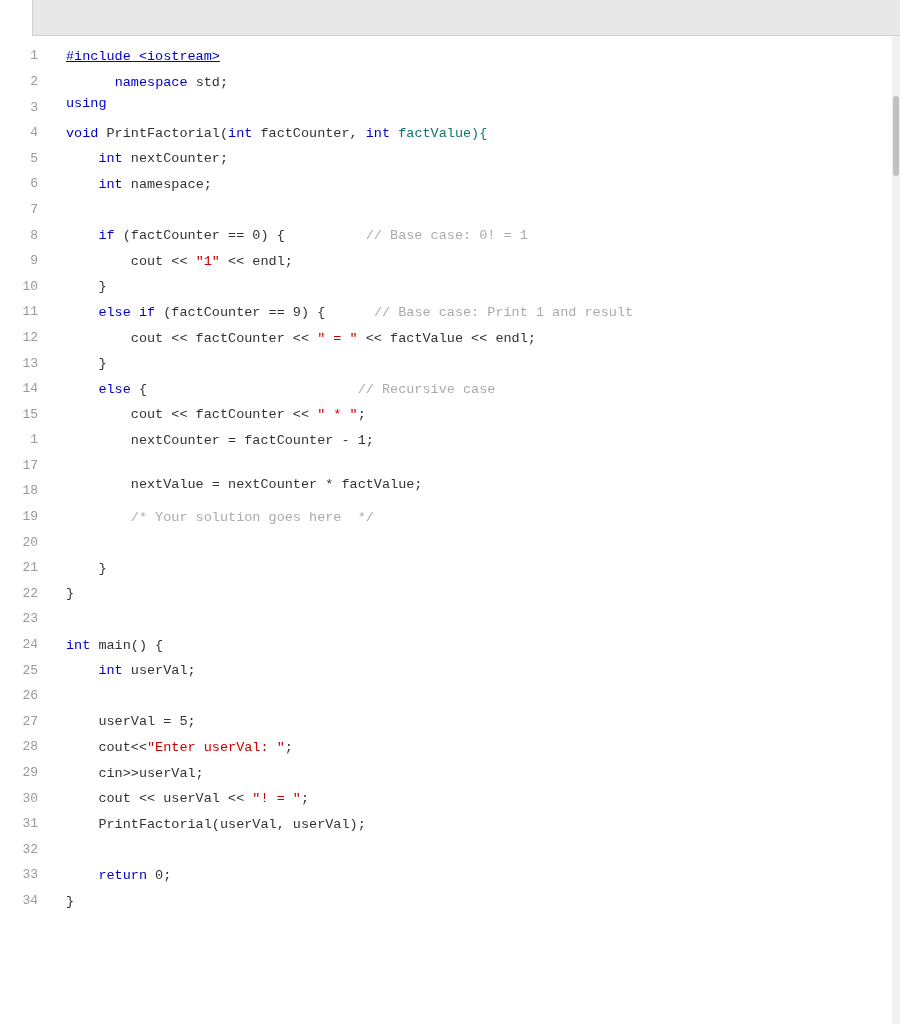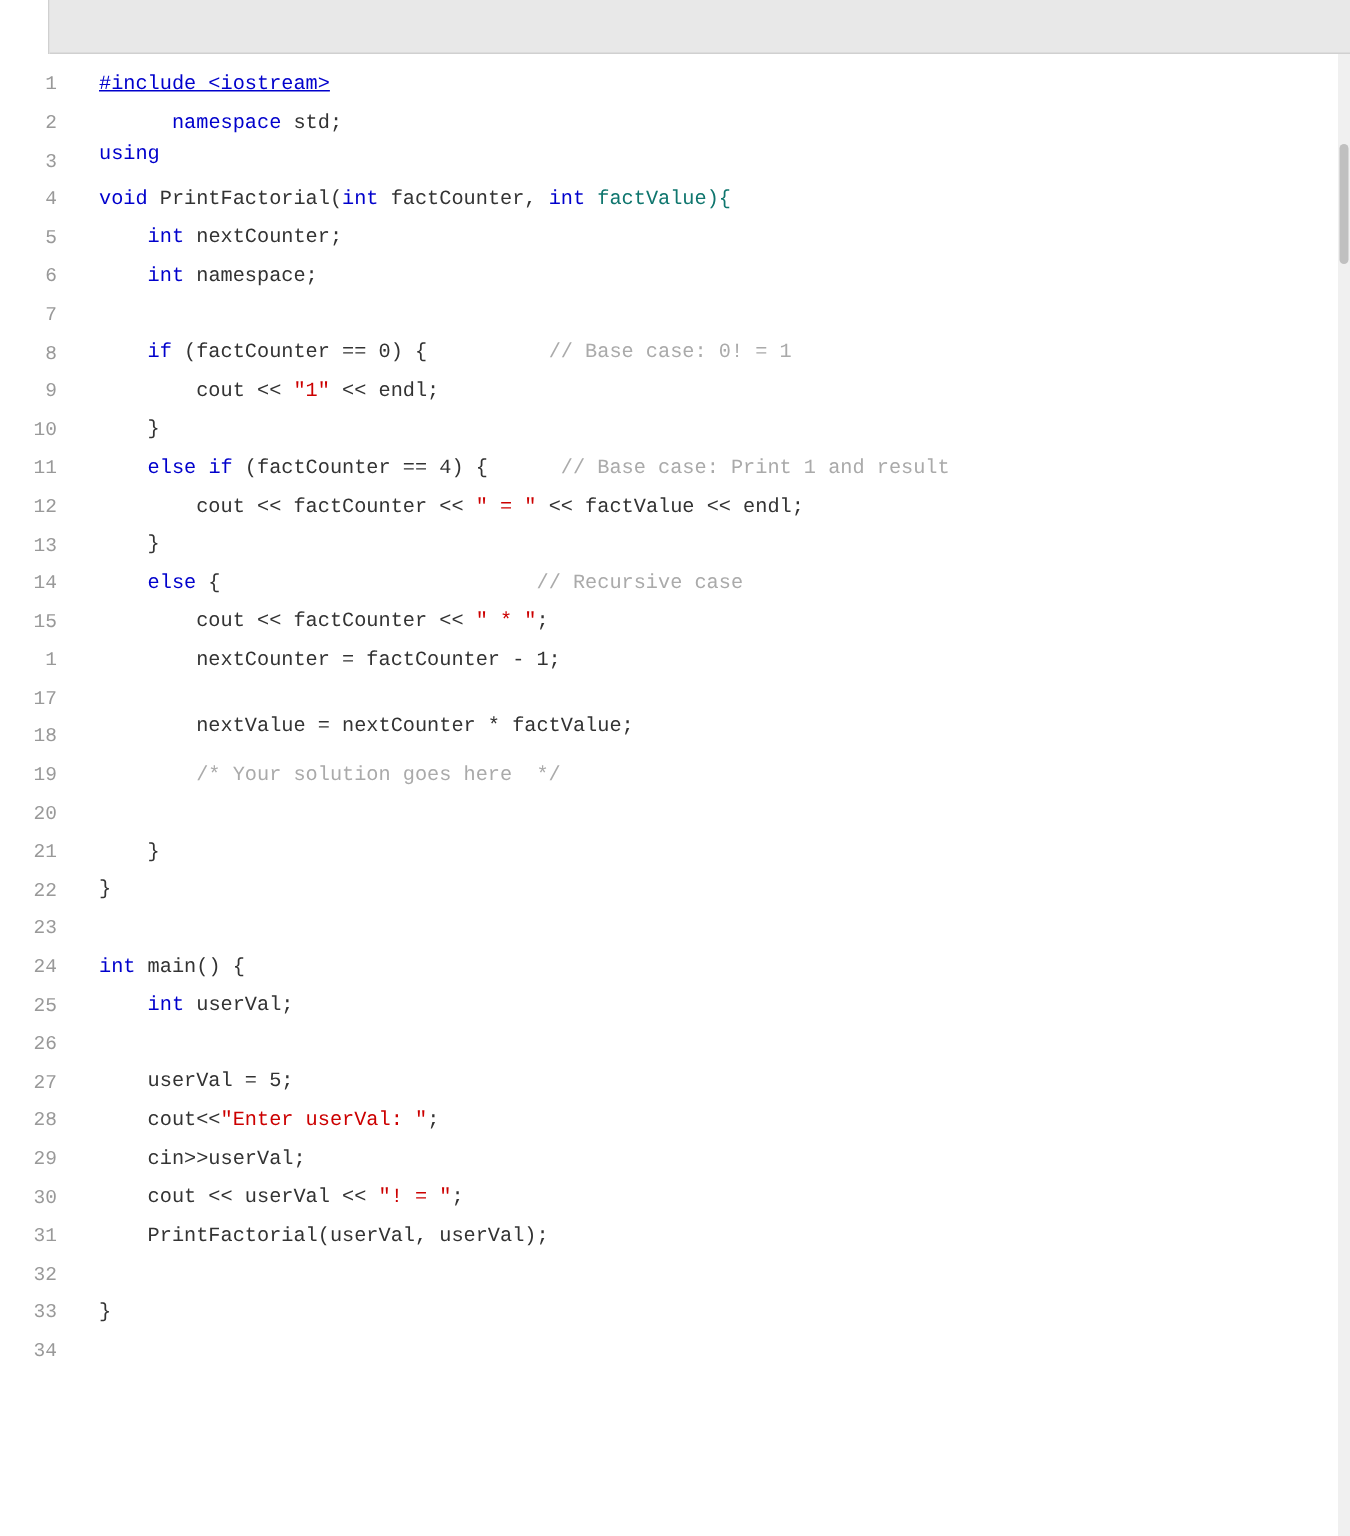--- a/index.html
+++ b/index.html
@@ -176,21 +176,21 @@
         <div class="code-line"><span style="color:#0000cc;text-decoration:underline;">#include &lt;iostream&gt;</span></div>
         <div class="code-line"><span style="color:#0000cc;margin-top:42px;">using</span><span style="color:#333;"> </span><span style="color:#0000cc;">namespace</span><span style="color:#333;"> std;</span></div>
         <div class="code-line">&nbsp;</div>
         <div class="code-line"><span style="color:#0000cc;">void</span><span style="color:#333;"> PrintFactorial(</span><span style="color:#0000cc;">int</span><span style="color:#333;"> factCounter, </span><span style="color:#0000cc;">int</span><span style="color:#0f766e;"> factValue){</span></div>
         <div class="code-line"><span style="color:#333;">    </span><span style="color:#0000cc;">int</span><span style="color:#333;"> nextCounter;</span></div>
         <div class="code-line"><span style="color:#333;">    </span><span style="color:#0000cc;">int</span><span style="color:#333;"> namespace;</span></div>
         <div class="code-line">&nbsp;</div>
         <div class="code-line"><span style="color:#333;">    </span><span style="color:#0000cc;">if</span><span style="color:#333;"> (factCounter == 0) {          </span><span style="color:#aaaaaa;">// Base case: 0! = 1</span></div>
         <div class="code-line"><span style="color:#333;">        cout &lt;&lt; </span><span style="color:#cc0000;">"1"</span><span style="color:#333;text-align:right;"> &lt;&lt; endl;</span></div>
         <div class="code-line"><span style="color: rgb(51, 51, 51);">    }</span></div>
-        <div class="code-line"><span style="color:#333;">    </span><span style="color:#0000cc;">else</span><span style="color:#333;"> </span><span style="color:#0000cc;">if</span><span style="color:#333;"> (factCounter == 4) {      </span><span style="color:#aaaaaa;">// Base case: Print 1 and result</span></div>
+        <div class="code-line"><span style="color:#333;">    </span><span style="color:#0000cc;">else</span><span style="color:#333;"> </span><span style="color:#0000cc;">if</span><span style="color:#333;"> (factCounter == 9) {      </span><span style="color:#aaaaaa;">// Base case: Print 1 and result</span></div>
         <div class="code-line"><span style="color:#333;">        cout &lt;&lt; factCounter &lt;&lt; </span><span style="color:#cc0000;">" = "</span><span style="color:#333;"> &lt;&lt; factValue &lt;&lt; endl;</span></div>
         <div class="code-line"><span style="color: rgb(51, 51, 51);">    }</span></div>
         <div class="code-line"><span style="color:#333;">    </span><span style="color:#0000cc;">else</span><span style="color:#333;"> {                          </span><span style="color:#aaaaaa;">// Recursive case</span></div>
         <div class="code-line"><span style="color:#333;">        cout &lt;&lt; factCounter &lt;&lt; </span><span style="color:#cc0000;">" * "</span><span style="color:#333;">;</span></div>
         <div class="code-line"><span style="color:#333;">        nextCounter = factCounter - 1;</span></div>
         <div class="code-line"><span style="color:#333;margin-top:36px;">        nextValue = nextCounter * factValue;</span></div>
         <div class="code-line">&nbsp;</div>
         <div class="code-line"><span style="color:#aaaaaa;">        /* Your solution goes here  */</span></div>
         <div class="code-line">&nbsp;</div>
         <div class="code-line"><span style="color: rgb(51, 51, 51);">    }</span></div>
@@ -198,20 +198,21 @@
         <div class="code-line">&nbsp;</div>
         <div class="code-line"><span style="color:#0000cc;">int</span><span style="color:#333;"> main() {</span></div>
         <div class="code-line"><span style="color:#333;">    </span><span style="color:#0000cc;">int</span><span style="color:#333;"> userVal;</span></div>
         <div class="code-line">&nbsp;</div>
         <div class="code-line"><span style="color: rgb(51, 51, 51);">    userVal = 5;</span></div>
         <div class="code-line"><span style="color:#333;">    cout&lt;&lt;</span><span style="color:#cc0000;">"Enter userVal: "</span><span style="color:#333;">;</span></div>
         <div class="code-line"><span style="color: rgb(51, 51, 51);">    cin&gt;&gt;userVal;</span></div>
         <div class="code-line"><span style="color:#333;">    cout &lt;&lt; userVal &lt;&lt; </span><span style="color:#cc0000;">"! = "</span><span style="color:#333;">;</span></div>
         <div class="code-line"><span style="color: rgb(51, 51, 51);">    PrintFactorial(userVal, userVal);</span></div>
         <div class="code-line">&nbsp;</div>
+        <div class="code-line"><span style="color:#333;">    </span><span style="color:#0000cc;">return</span><span style="color:#333;"> 0;</span></div>
         <div class="code-line"><span style="color: rgb(51, 51, 51);">}</span></div>
       </div>
 
     <div class="scrollbar-y">
       <div class="scrollbar-thumb"></div>
     </div>
   </div>
 </div>
 
 </body></html>

